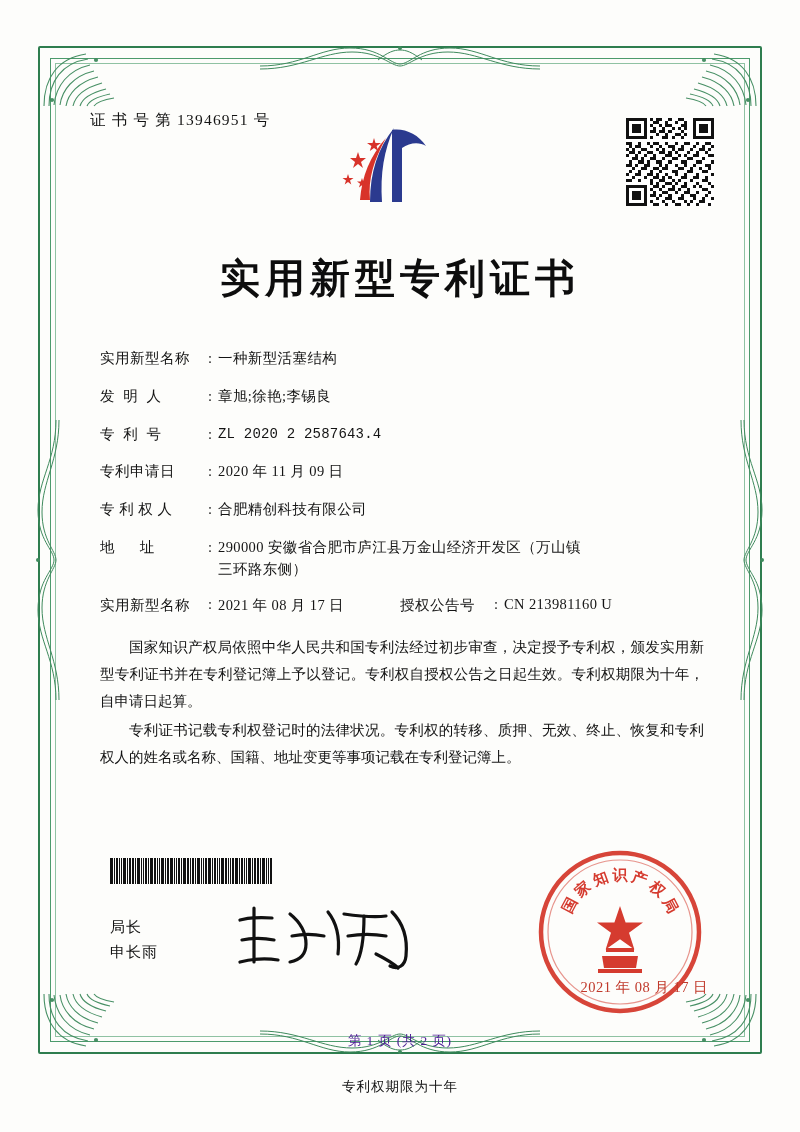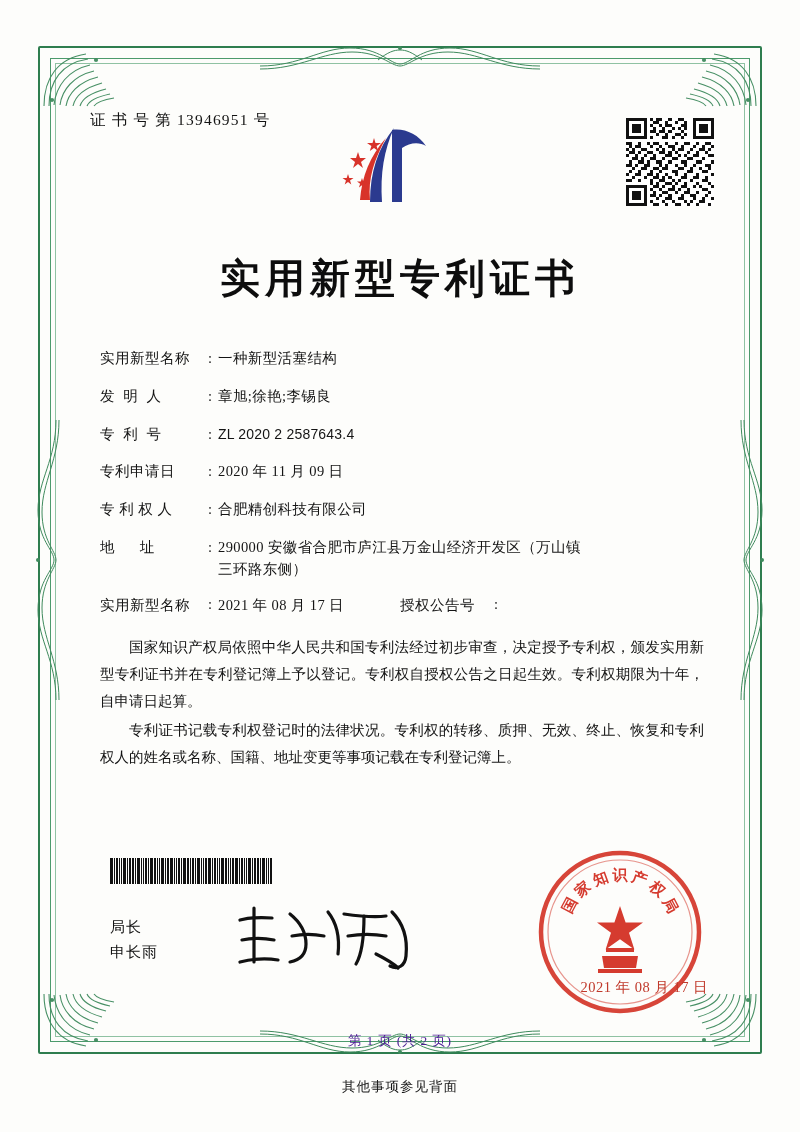--- a/index.html
+++ b/index.html
@@ -134,21 +134,21 @@
   .field-colon {
     flex: 0 0 10px;
     width: 10px;
   }
   .field-value {
     flex: 1;
     color: #141414;
     letter-spacing: 0.4px;
   }
   .field-value.mono {
-    font-family: Liberation Sans, sans-serif;
+    font-family: Liberation Mono, monospace;
     font-size: 14px;
     letter-spacing: 0.2px;
   }
   .field-value .cont-line {
     display: block;
   }
 
   .row-split {
     display: flex;
     align-items: flex-start;
@@ -628,20 +628,21 @@
 
       <div class="row-split">
         <span class="split-left">
           <span class="field-label">实用新型名称</span>
           <span class="field-colon">:</span>
           <span class="field-value">2021 年 08 月 17 日</span>
         </span>
         <span class="split-right">
           <span class="field-label">授权公告号</span>
           <span class="field-colon">:</span>
+          <span class="field-value">CN 213981160 U</span>
         </span>
       </div>
 
     </div>
 
     <div class="paragraphs">
       <p class="para">国家知识产权局依照中华人民共和国专利法经过初步审查，决定授予专利权，颁发实用新型专利证书并在专利登记簿上予以登记。专利权自授权公告之日起生效。专利权期限为十年，自申请日起算。</p>
       <p class="para">专利证书记载专利权登记时的法律状况。专利权的转移、质押、无效、终止、恢复和专利权人的姓名或名称、国籍、地址变更等事项记载在专利登记簿上。</p>
     </div>
   </div>
@@ -747,15 +748,15 @@
       <text x="84" y="32" text-anchor="middle" transform="rotate(0 84 84)">识</text>
       <text x="84" y="32" text-anchor="middle" transform="rotate(20 84 84)">产</text>
       <text x="84" y="32" text-anchor="middle" transform="rotate(41 84 84)">权</text>
       <text x="84" y="32" text-anchor="middle" transform="rotate(62 84 84)">局</text>
     </g>
   </svg>
 
   <div class="seal-date">2021 年 08 月 17 日</div>
 
   <div class="page-no">第 1 页 (共 2 页)</div>
-  <div class="footnote">其他事项参见背面</div>
+  <div class="footnote">专利权期限为十年</div>
 
 </div>
 
 </body></html>

